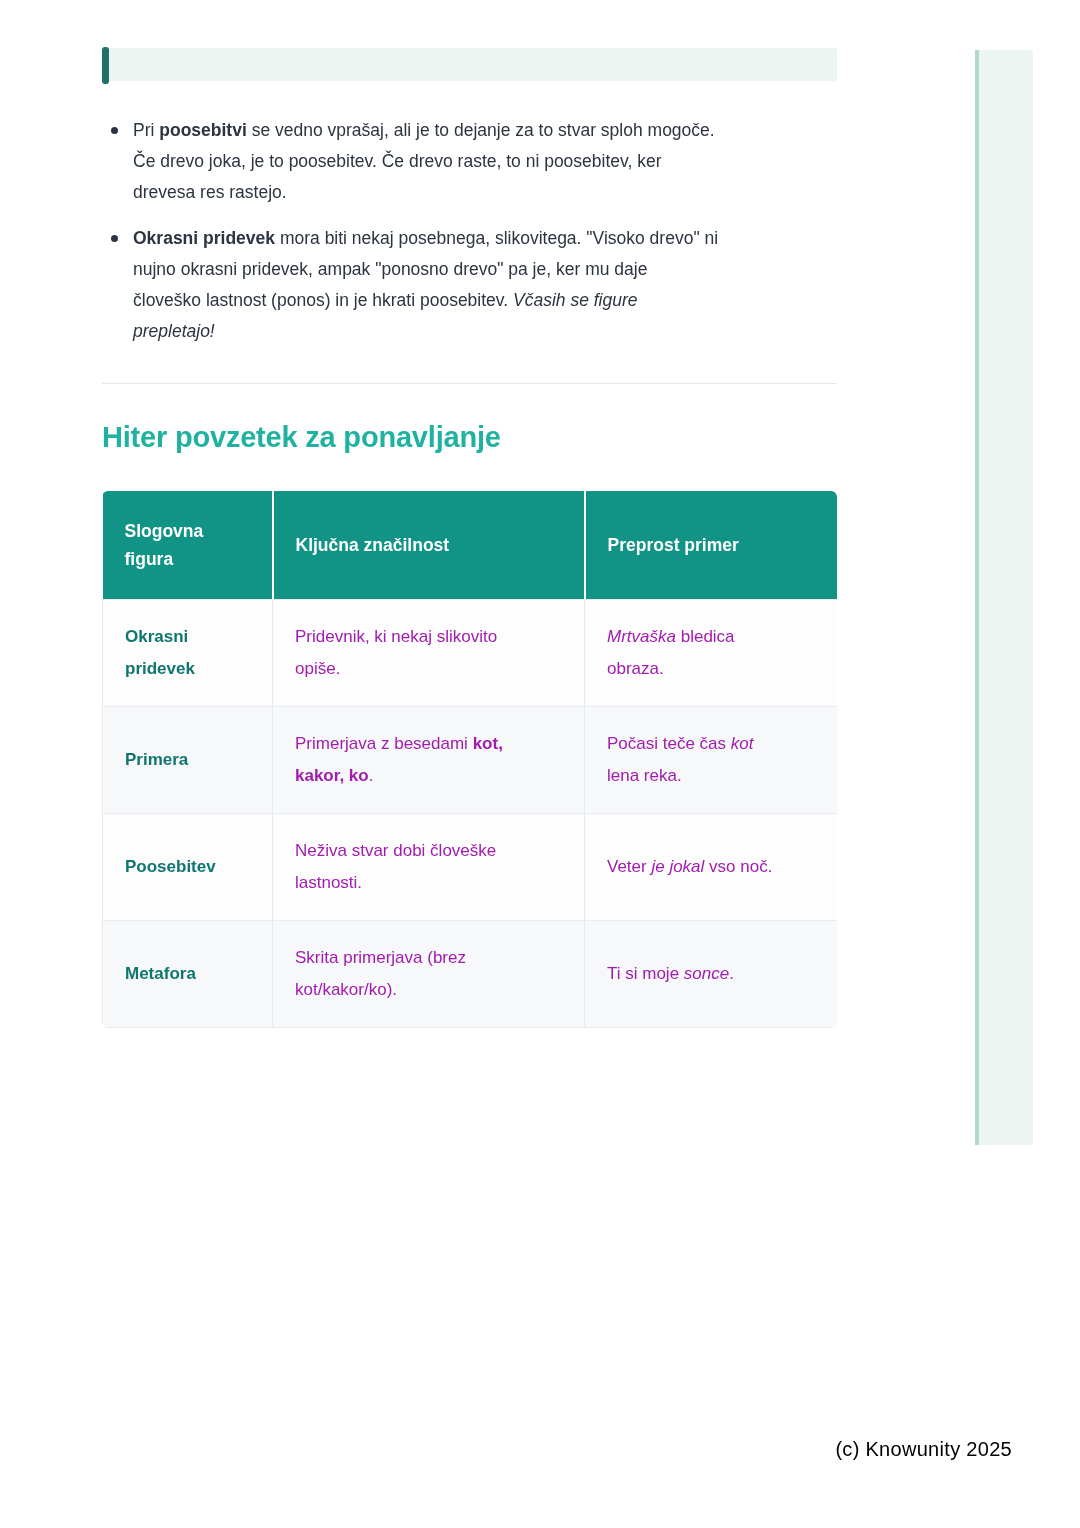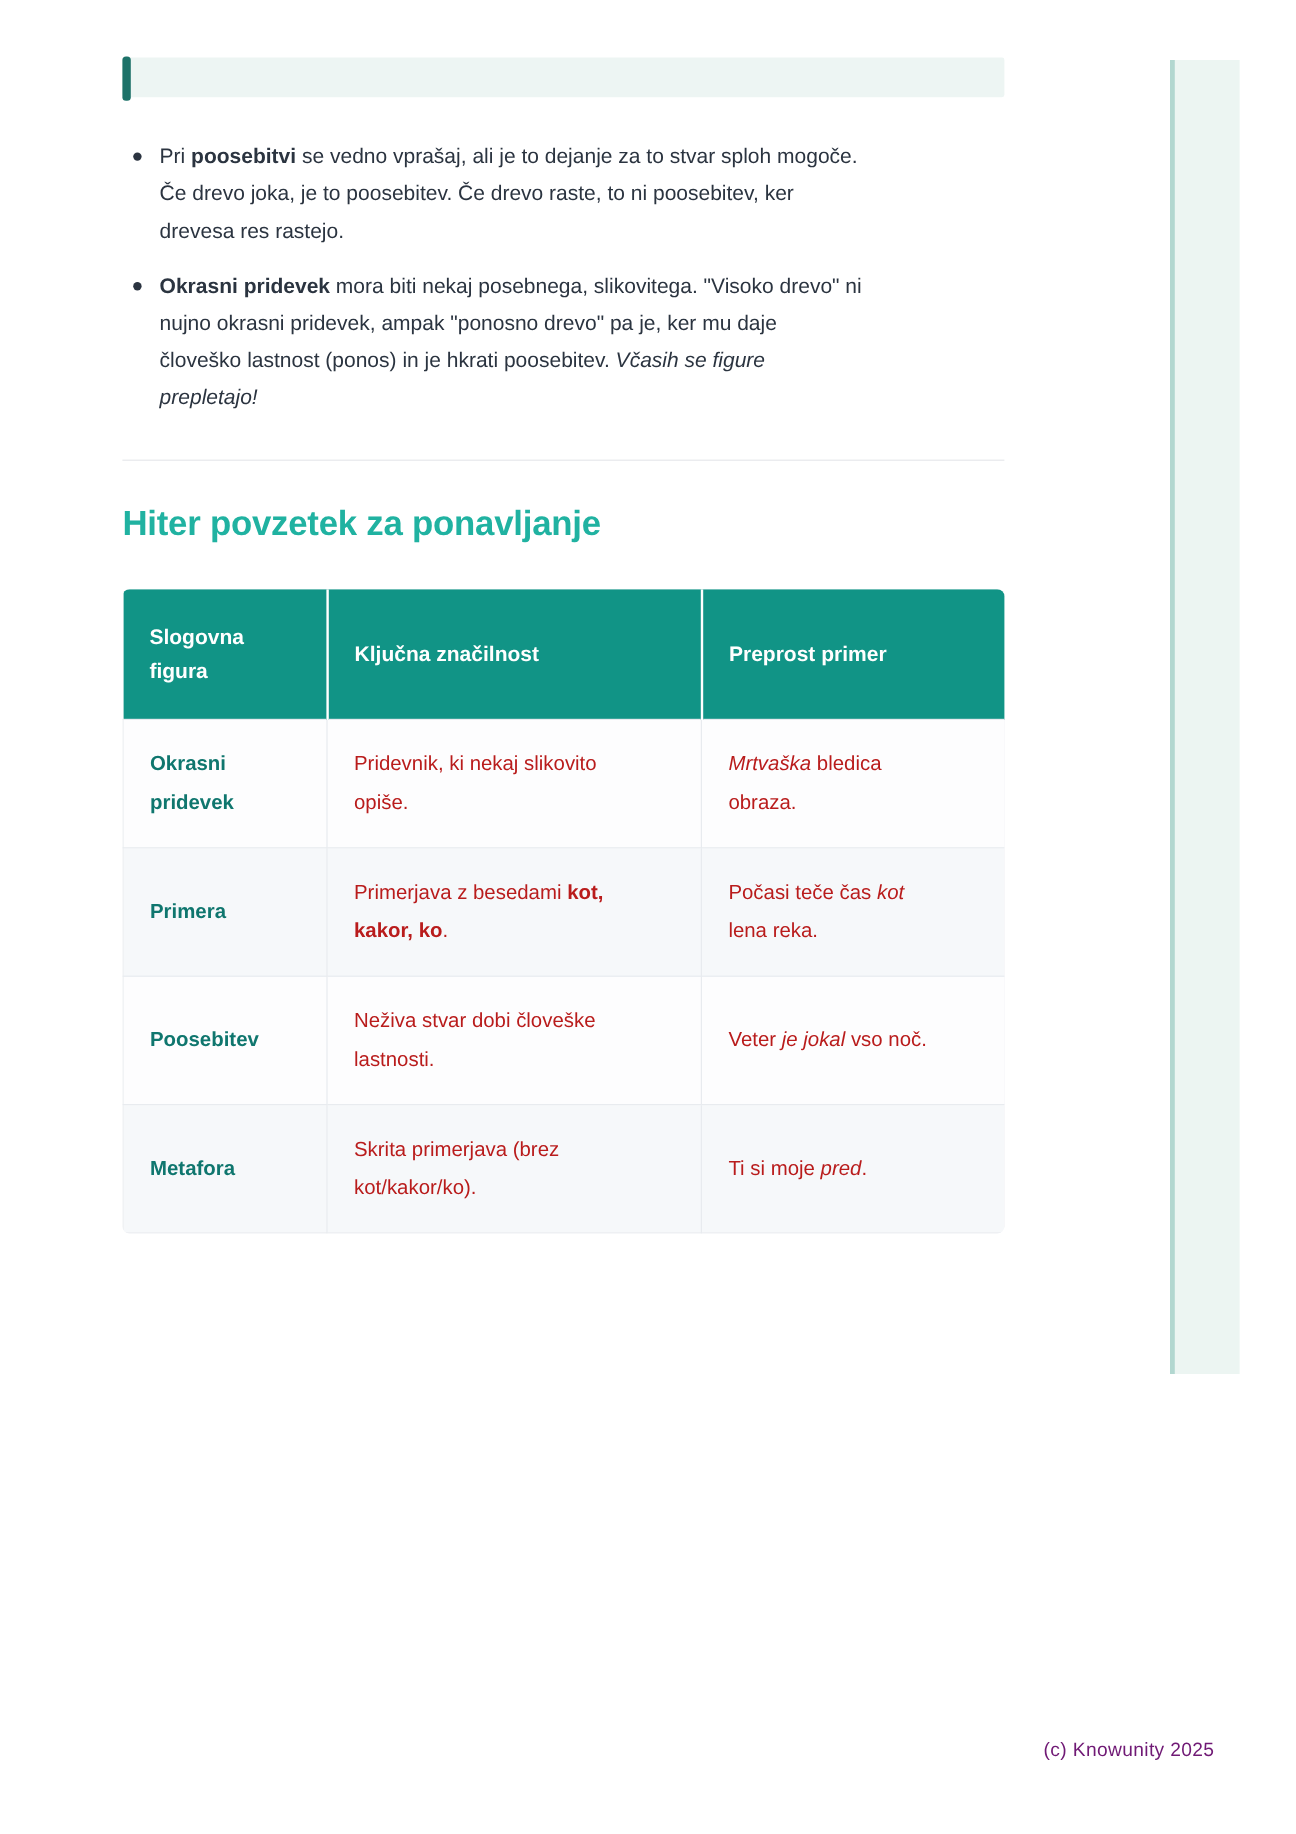--- a/index.html
+++ b/index.html
@@ -45,30 +45,30 @@
   .table-wrap { margin-top:38px; width:735px; border-radius:6px; overflow:hidden; }
   table.summary { border-collapse:collapse; table-layout:fixed; width:735px; }
   col.c1 { width:170px; } col.c2 { width:312px; } col.c3 { width:253px; }
   table.summary th {
     background:var(--accent-teal,#119486); color:#ffffff; font-weight:700;
     text-align:left; font-size:17.5px; line-height:28px; padding:26px 22px;
     white-space:pre-wrap; vertical-align:middle; border-right:2px solid #ffffff;
   }
   table.summary th:last-child { border-right:none; }
   table.summary td {
-    padding:21px 22px; font-size:17px; line-height:32px; color:#b91c1c;
+    padding:21px 22px; font-size:17px; line-height:32px; color:#a21caf;
     border:1px solid #e8ebef; white-space:pre-wrap; vertical-align:middle;
     background:#fdfdfe;
   }
   table.summary tbody tr:nth-child(even) td { background:#f6f8fa; }
   table.summary td.col-figure { font-weight:700; color:#0f766e; }
 
   .footer-copyright {
-    position:absolute; top:1438px; right:68px; font-size:16px;
-    color:#701a75; letter-spacing:0.3px;margin-top:12px;
+    position:absolute; top:1438px; right:68px; font-size:20px;
+    color:#000000; letter-spacing:0.3px;
   }
 </style>
 </head>
 <body>
 
 <div class="edge-stripe"></div>
 
 <div class="content">
 
   <div class="callout">
@@ -126,21 +126,21 @@
     <td class="col-figure">Poosebitev</td>
     <td class="col-feature"><span class="seg-n">Neživa stvar dobi človeške
 lastnosti.</span></td>
     <td class="col-example"><span class="seg-n">Veter </span><span class="seg-i">je jokal</span><span class="seg-n"> vso noč.</span></td>
   </tr>
 
   <tr>
     <td class="col-figure">Metafora</td>
     <td class="col-feature"><span class="seg-n">Skrita primerjava (brez
 kot/kakor/ko).</span></td>
-    <td class="col-example"><span class="seg-n">Ti si moje </span><span class="seg-i">pred</span><span class="seg-n">.</span></td>
+    <td class="col-example"><span class="seg-n">Ti si moje </span><span class="seg-i">sonce</span><span class="seg-n">.</span></td>
   </tr>
 </tbody>
     </table>
   </div>
 
 </div>
 
 <div class="footer-copyright">(c) Knowunity 2025</div>
 
 </body></html>

